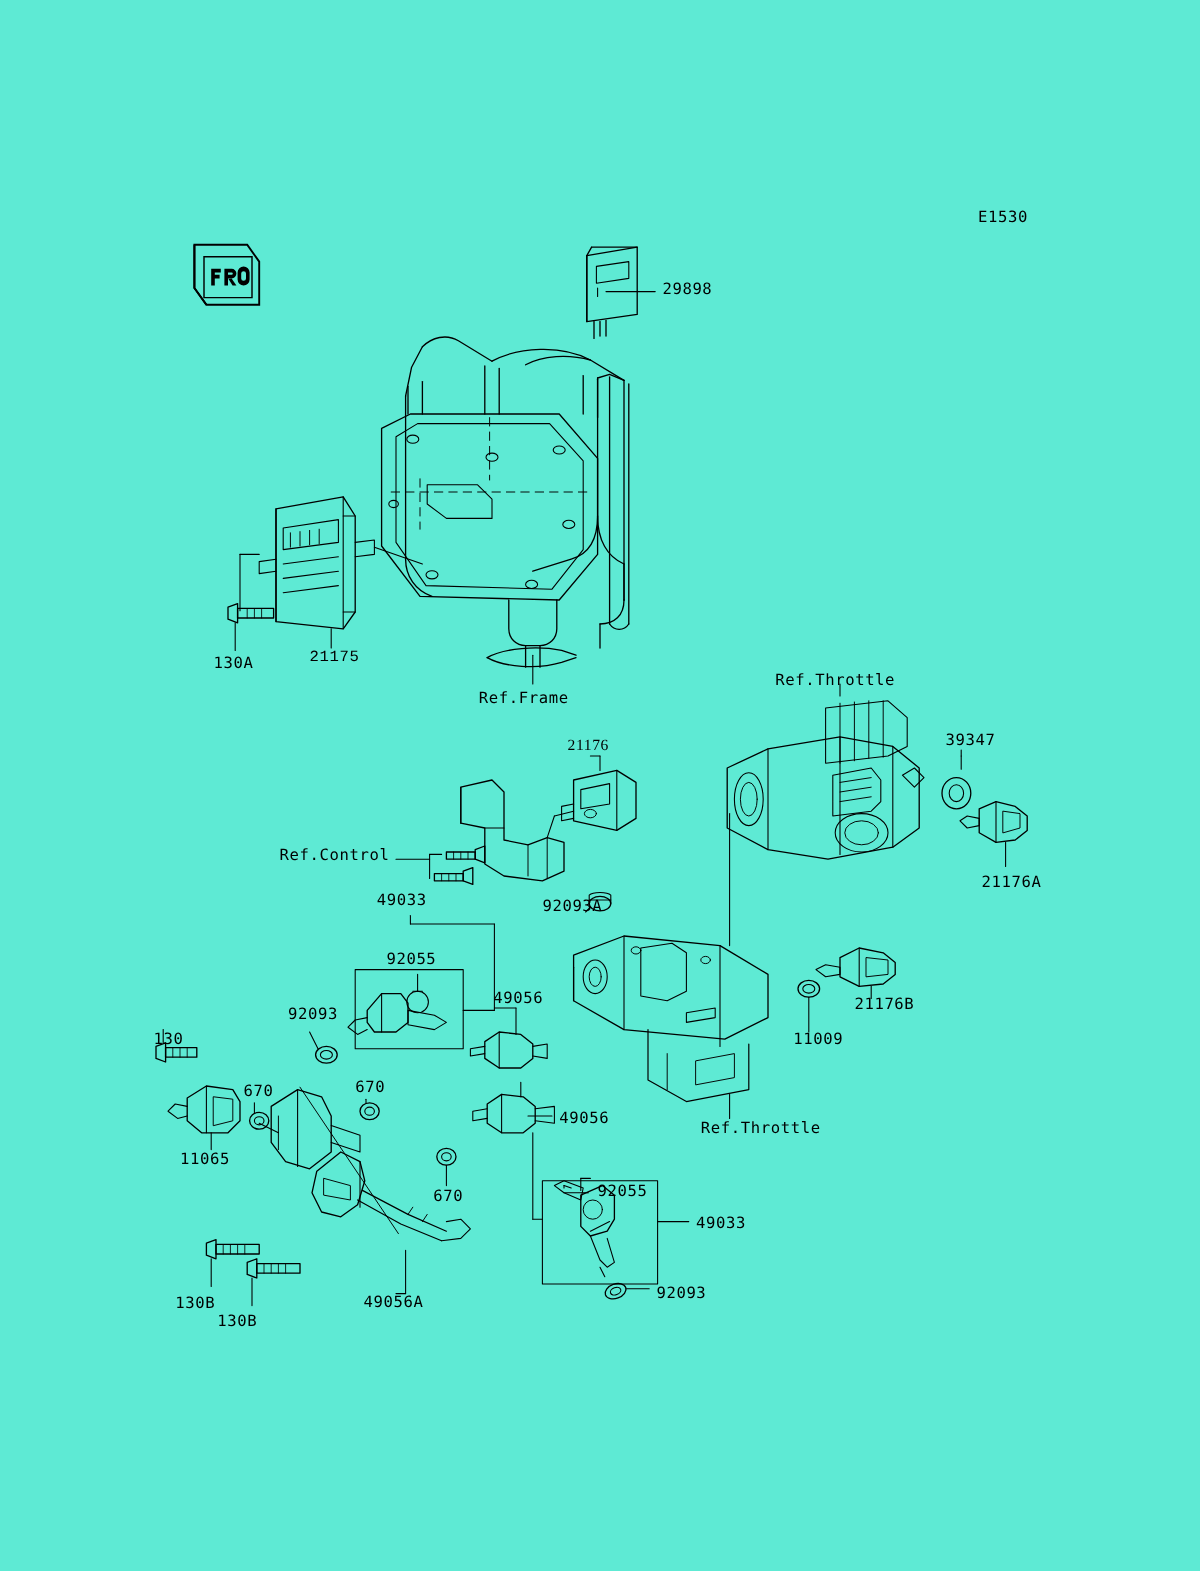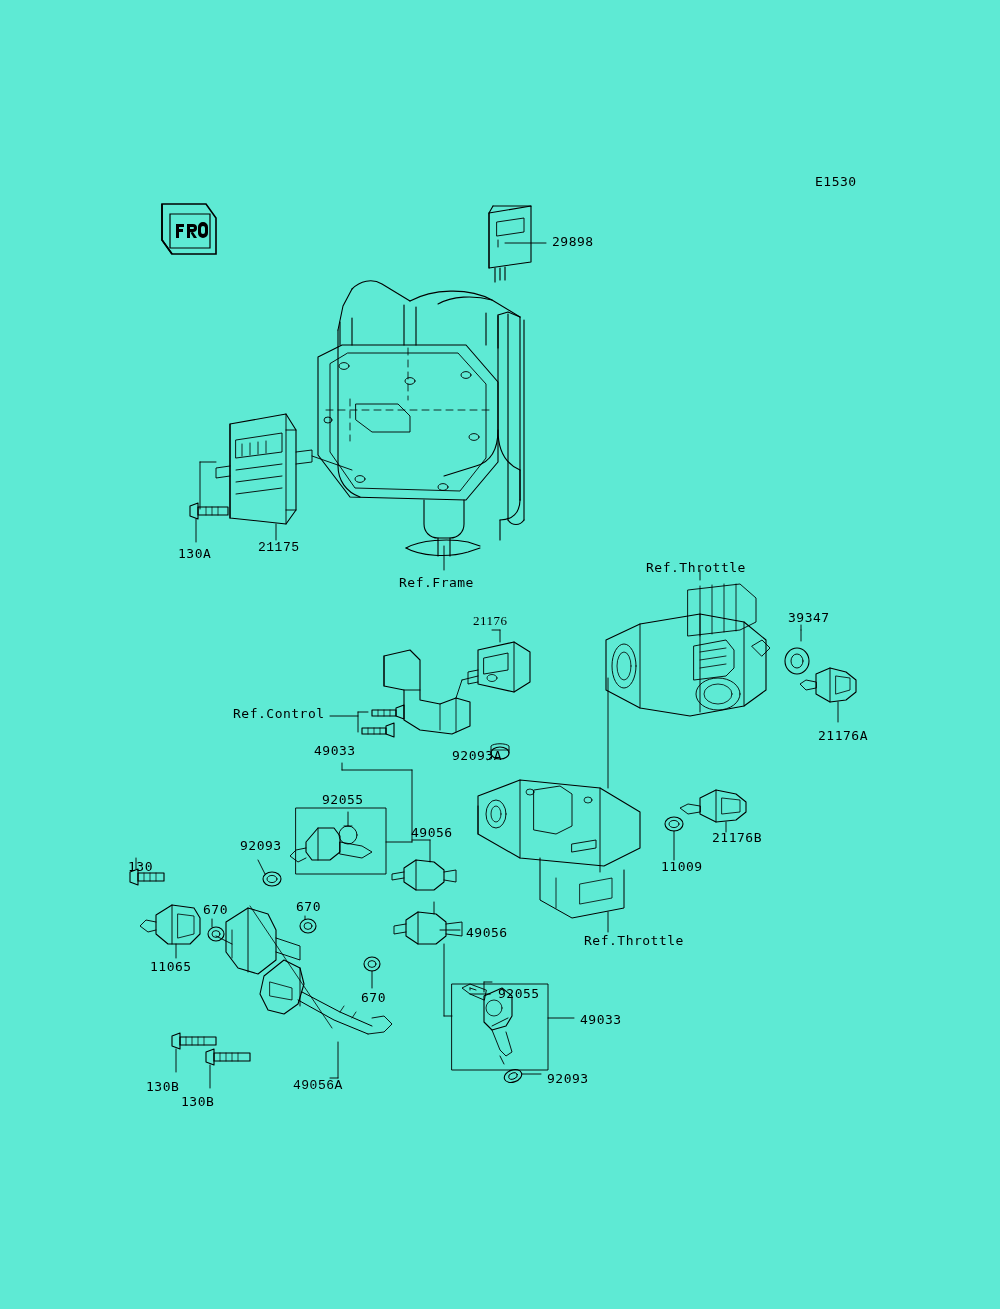--- a/index.html
+++ b/index.html
@@ -429,16 +429,16 @@
   <div class="lbl" style="left:203px; top:902px;">670</div>
   <div class="lbl" style="left:296px; top:899px;">670</div>
   <div class="lbl" style="left:466px; top:925px;">49056</div>
   <div class="lbl" style="left:584px; top:933px;">Ref.Throttle</div>
   <div class="lbl" style="left:150px; top:959px;">11065</div>
   <div class="lbl" style="left:361px; top:990px;">670</div>
   <div class="lbl" style="left:498px; top:986px;">92055</div>
   <div class="lbl" style="left:580px; top:1012px;">49033</div>
   <div class="lbl" style="left:146px; top:1079px;">130B</div>
   <div class="lbl" style="left:181px; top:1094px;">130B</div>
-  <div class="lbl" style="left:293px; top:1078px;font-family:Liberation Mono, monospace;">49056A</div>
+  <div class="lbl" style="left:303px; top:1078px;">49056A</div>
   <div class="lbl" style="left:547px; top:1071px;">92093</div>
 
 </div>
 
 </body></html>

